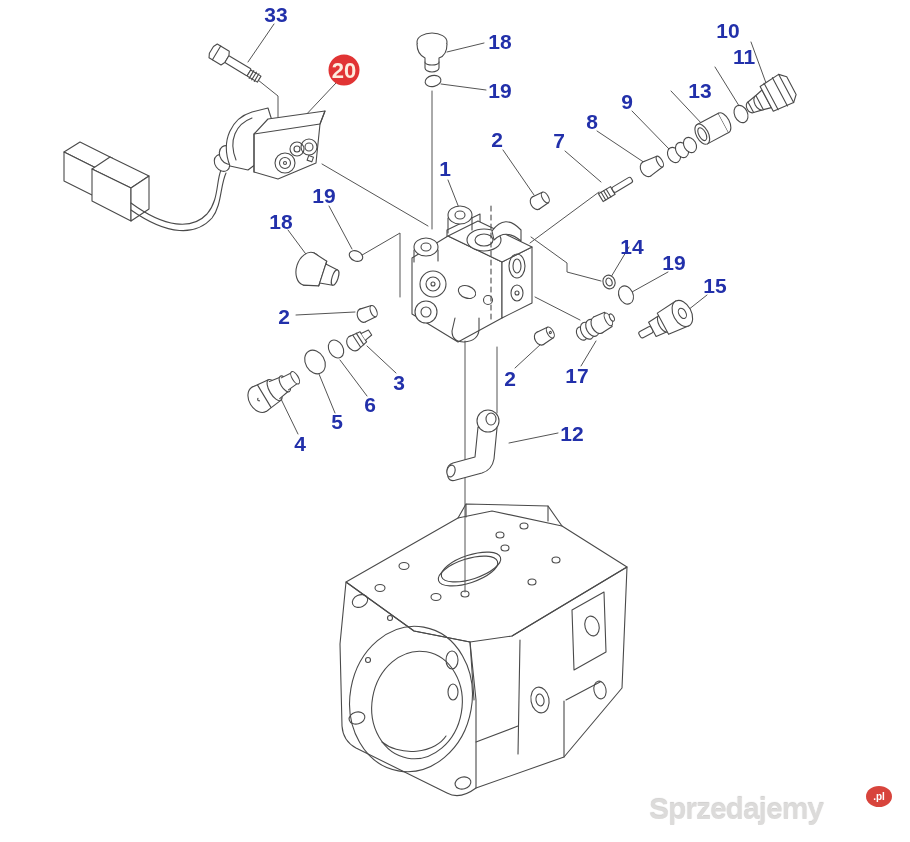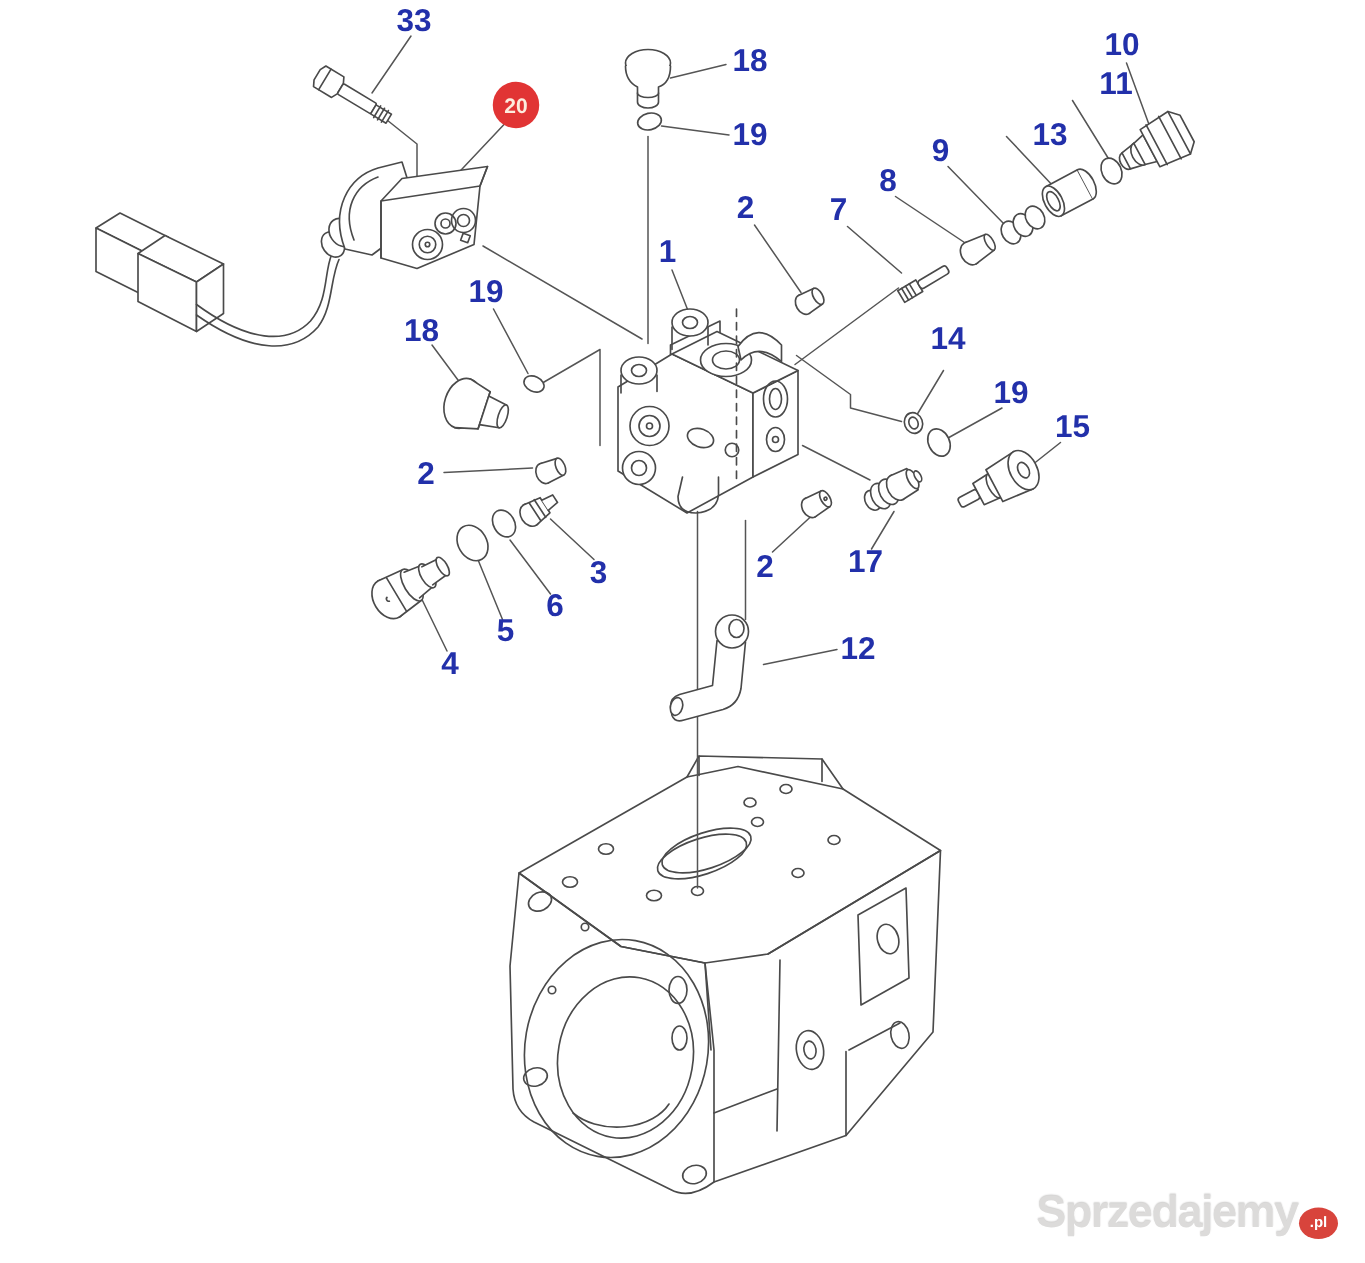--- a/index.html
+++ b/index.html
@@ -17,29 +17,29 @@
   .callout{
     position:absolute;transform:translate(-50%,-50%);
     color:var(--label-blue);
     font:bold 21px "Liberation Sans",sans-serif;
     letter-spacing:0px;white-space:nowrap;line-height:1;
   }
   .callout.circled{
     background:var(--highlight-red);color:#fdecde;
     width:31px;height:31px;border-radius:50%;
     display:flex;align-items:center;justify-content:center;
-    font-size:14px;
+    font-size:22px;
   }
   .watermark{
     position:absolute;right:18px;bottom:16px;
-    display:flex;align-items:flex-end;
+    display:flex;align-items:flex-start;
     color:#dcdbda;
     text-shadow:0 1px 0 #ffffff,0 -1px 1px #cfcecd;
     font:bold 30px "Liberation Sans",sans-serif;
-    letter-spacing:-1px;user-select:none;
+    letter-spacing:-1px;user-select:none;gap:42px;
   }
   .watermark .tld-badge{
     margin-left:1px;margin-top:-6px;
     width:26px;height:21px;border-radius:50%;
     background:var(--badge-red);color:#fff;
     display:flex;align-items:center;justify-content:center;
     font:bold 10px "Liberation Sans",sans-serif;letter-spacing:0;
     text-shadow:none;
   }
   svg *{vector-effect:non-scaling-stroke;}
@@ -366,32 +366,32 @@
 
     <path d="M491,206 L491,322" stroke-dasharray="5 4"></path>
   </g>
 </svg>
 
   <div id="callouts">
       <div class="callout" style="left: 276px; top: 14px;">33</div>
       <div class="callout circled" style="left: 344px; top: 70px;">20</div>
       <div class="callout" style="left: 500px; top: 41px;">18</div>
       <div class="callout" style="left: 500px; top: 90px;">19</div>
-      <div class="callout" style="left: 748px; top: 30px; text-align: center;">10</div>
+      <div class="callout" style="left: 728px; top: 30px; text-align: center;">10</div>
       <div class="callout" style="left: 744px; top: 56px;">11</div>
       <div class="callout" style="left: 700px; top: 79px; margin-top: 11px;">13</div>
       <div class="callout" style="left: 627px; top: 101px;">9</div>
       <div class="callout" style="left: 592px; top: 121px;">8</div>
       <div class="callout" style="left: 559px; top: 140px;">7</div>
       <div class="callout" style="left: 497px; top: 139px;">2</div>
       <div class="callout" style="left: 445px; top: 168px;">1</div>
       <div class="callout" style="left: 324px; top: 195px;">19</div>
       <div class="callout" style="left: 281px; top: 221px;">18</div>
       <div class="callout" style="left: 284px; top: 316px;">2</div>
-      <div class="callout" style="left: 632px; top: 226px;">14</div>
+      <div class="callout" style="left: 632px; top: 246px;">14</div>
       <div class="callout" style="left: 674px; top: 262px;">19</div>
       <div class="callout" style="left: 715px; top: 285px;">15</div>
       <div class="callout" style="left: 577px; top: 375px;">17</div>
       <div class="callout" style="left: 510px; top: 378px;">2</div>
       <div class="callout" style="left: 399px; top: 382px;">3</div>
       <div class="callout" style="left: 370px; top: 404px;">6</div>
       <div class="callout" style="left: 337px; top: 421px;">5</div>
       <div class="callout" style="left: 300px; top: 443px;">4</div>
       <div class="callout" style="left: 572px; top: 433px;">12</div>
     </div>

